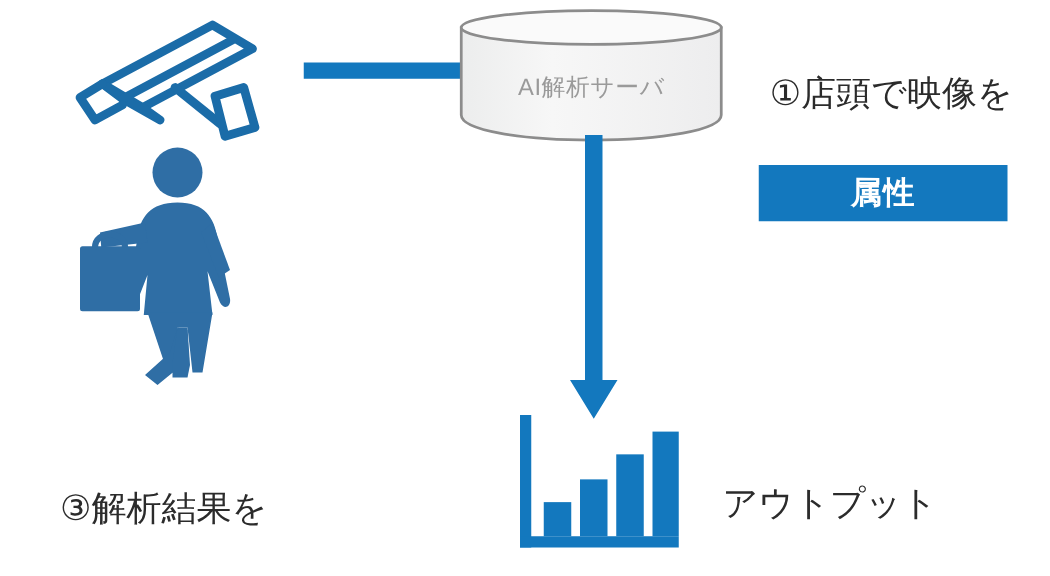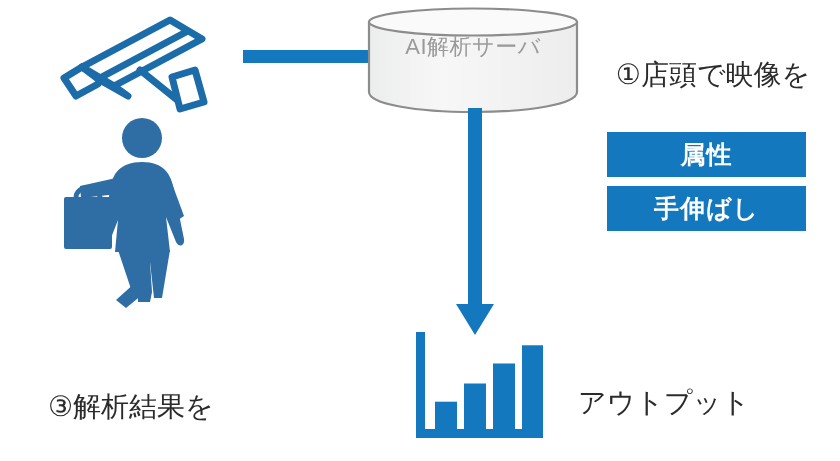--- a/index.html
+++ b/index.html
@@ -49,24 +49,24 @@
   #server-cylinder {
     left: 366px;
     top: 6px;
     width: 214px;
     height: 108px;
   }
   #server-cylinder svg { display: block; }
   #server-label {
     position: absolute;
     left: 366px;
-    top: 32px;
+    top: 57px;
     width: 214px;
     text-align: center;
-    font-size: 22px;
+    font-size: 19px;
     color: #9a9a9a;
     letter-spacing: 0.5px;
     white-space: nowrap;
   }
 
   
   #down-arrow {
     left: 455px;
     top: 108px;
     width: 40px;
@@ -225,21 +225,20 @@
     
   </div>
 
   <div class="abs caption" id="caption-analyze">
     <div>①店頭で映像を</div>
     <div>AIが解析</div>
   </div>
 
   <div class="abs" id="badge-list">
     <div class="badge">属性</div>
-    <div class="badge">手伸ばし</div>
   </div>
 
   <div class="abs caption" id="caption-output">
     <div>アウトプット</div>
     <div class="line2">アウトプット</div>
   </div>
 
 </div>
 
 </body></html>

